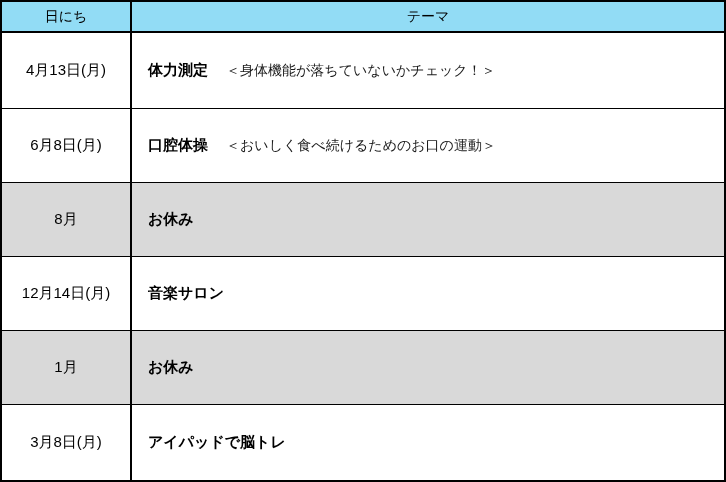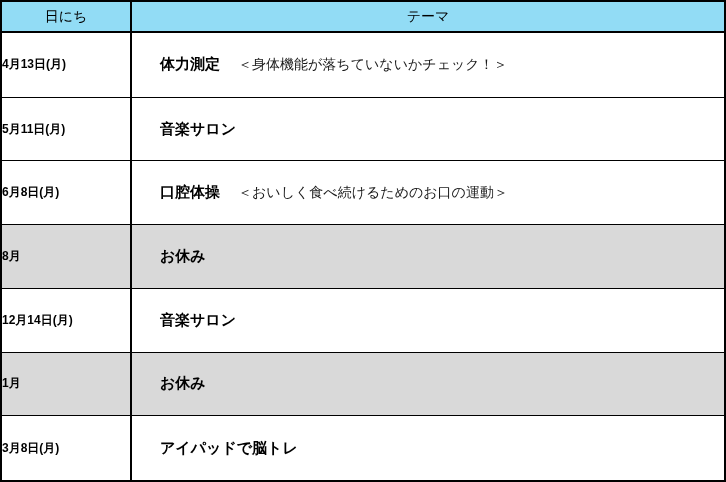--- a/index.html
+++ b/index.html
@@ -39,27 +39,27 @@
     font-weight: normal;
     font-size: 14px;
     height: 31px;
     text-align: center;
     border-bottom-width: 2px;
   }
   th:first-child, td.date {
     border-right-width: 2px;
   }
   td.date {
-    text-align: left;
-    font-weight: bold;
-    font-size: 12px;
+    text-align: center;
+    font-weight: normal;
+    font-size: 15px;
   }
   td.theme {
     text-align: left;
-    padding-left: 28px;
+    padding-left: 16px;
     font-size: 15px;
     white-space: nowrap;
     overflow: hidden;
   }
   .theme-title { font-weight: bold; }
   .theme-desc {
     font-weight: normal;
     font-size: 14px;
     margin-left: 18px;
     color: #1a1a1a;
@@ -80,24 +80,20 @@
         <th>日にち</th>
         <th>テーマ</th>
       </tr>
     </thead>
     <tbody>
       <tr>
         <td class="date">4月13日(月)</td>
         <td class="theme"><span class="theme-title">体力測定</span><span class="theme-desc">＜身体機能が落ちていないかチェック！＞</span></td>
       </tr>
       <tr>
-        <td class="date">5月11日(月)</td>
-        <td class="theme"><span class="theme-title">音楽サロン</span><span class="theme-desc"></span></td>
-      </tr>
-      <tr>
         <td class="date">6月8日(月)</td>
         <td class="theme"><span class="theme-title">口腔体操</span><span class="theme-desc">＜おいしく食べ続けるためのお口の運動＞</span></td>
       </tr>
       <tr class="closed">
         <td class="date">8月</td>
         <td class="theme"><span class="theme-title">お休み</span><span class="theme-desc"></span></td>
       </tr>
       <tr>
         <td class="date">12月14日(月)</td>
         <td class="theme"><span class="theme-title">音楽サロン</span><span class="theme-desc"></span></td>

